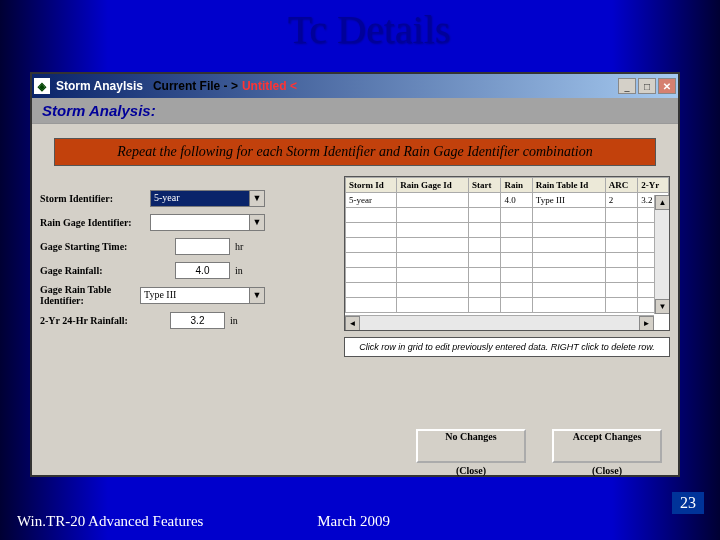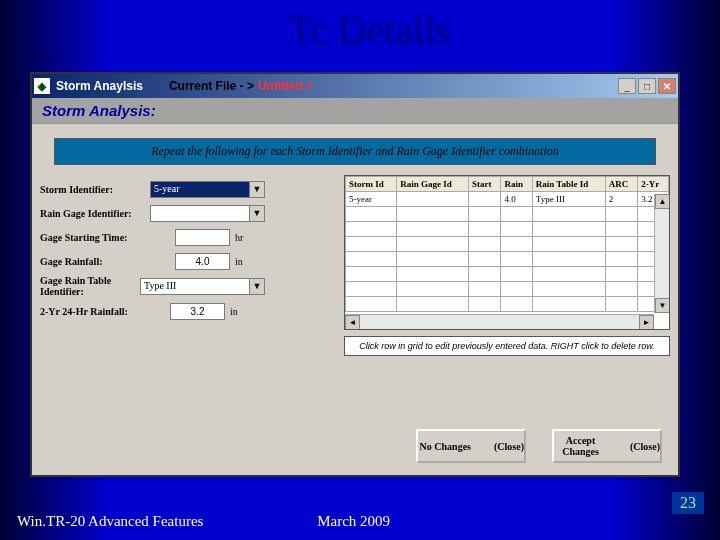--- a/index.html
+++ b/index.html
@@ -51,28 +51,28 @@
   .section-title {
     font-family: Verdana, sans-serif;
     font-style: italic; font-weight: bold;
     font-size: 15px; color: #000099;
     padding: 4px 10px;
     border-bottom: 1px solid #999;
     background: #a3a3a3;
   }
   .instruction-bar {
     margin: 14px 22px 10px 22px; padding: 5px 8px;
-    background: #0369a1; border: 1px solid #555;
-    font-size: 12px; font-style: italic; font-family: Verdana;
+    background: #c2410c; border: 1px solid #555;
+    font-size: 14px; font-style: italic; font-family: Verdana;
     text-align: center;
   }
   .body-area {
     display: flex; padding: 0 8px;
   }
-  .form-col { width: 292px; font-size: 10px; font-family: Verdana; }
+  .form-col { width: 292px; font-size: 10px; font-family: Verdana; margin-top: 8px; }
   .form-row { display:flex; align-items:center; margin: 4px 0; min-height:20px; }
   .form-row label { font-weight:bold; width:110px; }
   .form-row .field { height:17px; border:1px solid #7b7b7b; background:white; font-size:10px; padding:1px 3px; }
   .combo { display:flex; align-items:center; }
   .combo .field { width: 100px; }
   .combo .arrow { width:15px; height:17px; background:#d4d0c8; border:1px solid #7b7b7b; border-left:none; font-size:9px; display:flex; align-items:center; justify-content:center; }
   .unit { font-size:10px; margin-left:5px; font-weight: normal; }
   .radios { display:flex; gap:18px; margin-left:6px; }
   .radios label { width:auto; font-weight:normal; display:flex; align-items:center; gap:3px; }
   .radios input { margin:0; }
@@ -104,44 +104,44 @@
     margin:6px 0 0 0; padding:4px 6px; background:white;
     border:1px solid #555; font-size:9px; font-style:italic; text-align:center;
   }
   .button-row {
     position:absolute; bottom:12px; right:16px;
     display:flex; gap:26px;
   }
   .dlg-btn {
     width:110px; height:34px; background:#d4d0c8;
     border:2px outset #fff; font-size:10px; font-family:Verdana;
-    text-align:center; display:flex; 
-    align-items:center; justify-content:flex-end; font-weight:bold;gap:23px;
+    text-align:center; display:flex; flex-direction:column;
+    align-items:center; justify-content:space-between; font-weight:bold;gap:23px;
   }
   .footer {
     position:absolute; left:17px; bottom:10px;
     color:white; font-size:15px; font-family:"Times New Roman",serif;
   }
   .footer .date { margin-left: 110px; }
   .pagenum {
     position:absolute; right:16px; bottom:26px;
-    color:#86efac; background:#003399; padding:2px 8px;
+    color:#ffffff; background:#003399; padding:2px 8px;
     font-size:16px; font-family:"Times New Roman",serif;
   }
 </style>
 </head>
 <body>
 
 <div class="slide-title">Tc Details</div>
 
 <div class="app-window">
   <div class="titlebar">
     <div class="icon-box">◈</div>
     <span>Storm Anaylsis</span>
-    <span style="margin-left:26px;color:#000;font-weight:bold">Current File - &gt;</span>
+    <span style="margin-left:10px;color:#000;font-weight:bold">Current File - &gt;</span>
     <span class="title-red">Untitled &lt;</span>
     <div class="winbtns">
       <div class="winbtn">_</div>
       <div class="winbtn">□</div>
       <div class="winbtn close">✕</div>
     </div>
   </div>
 
   <div class="section-title">Storm Analysis:</div>
 

